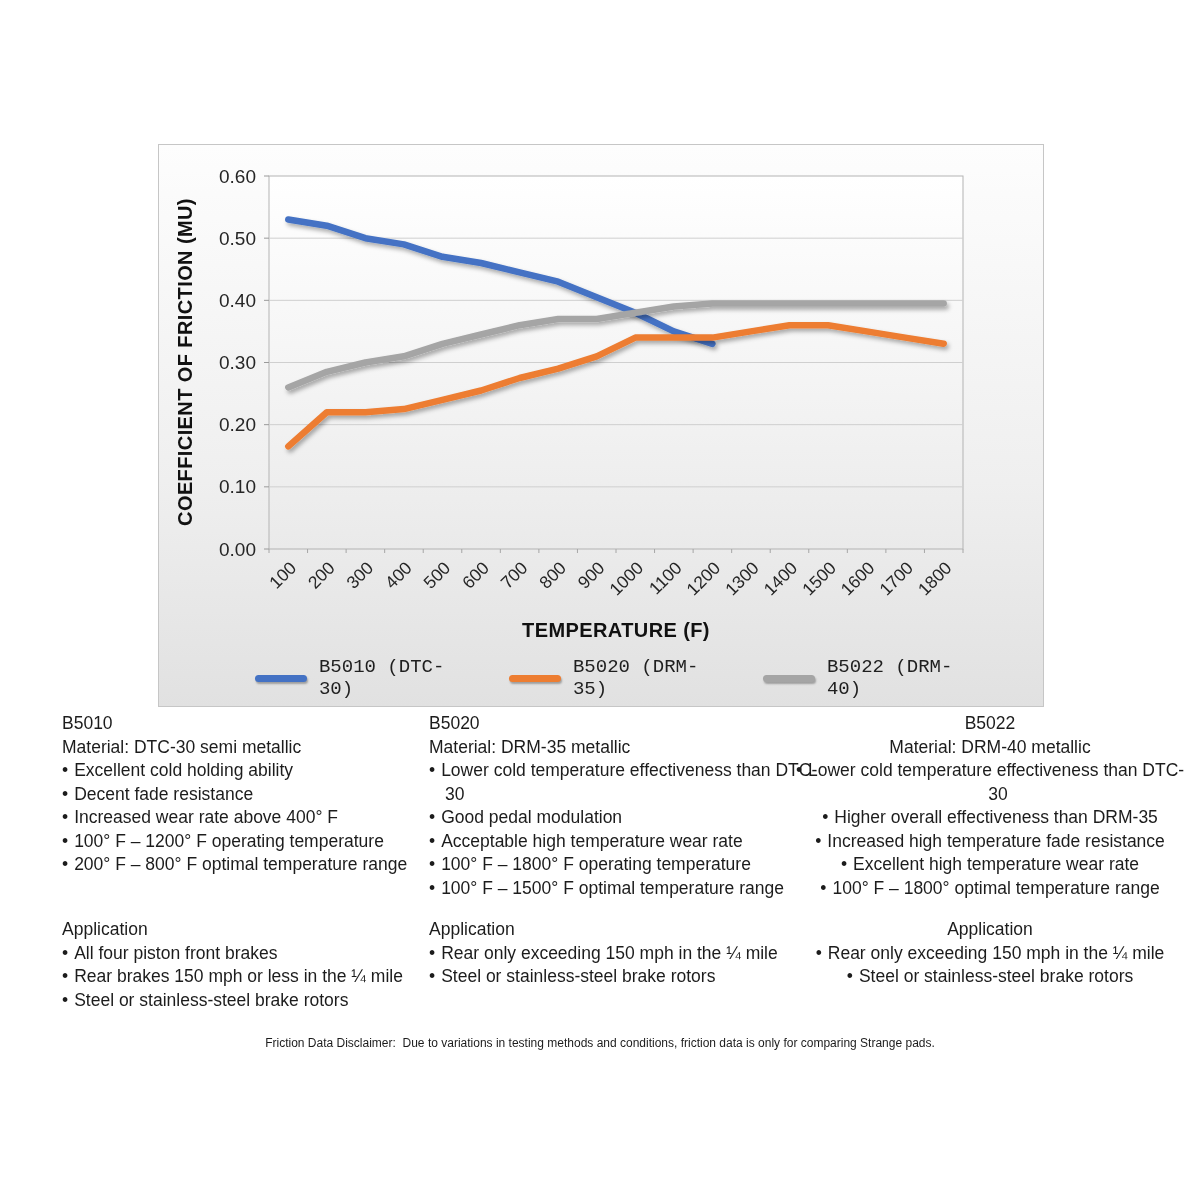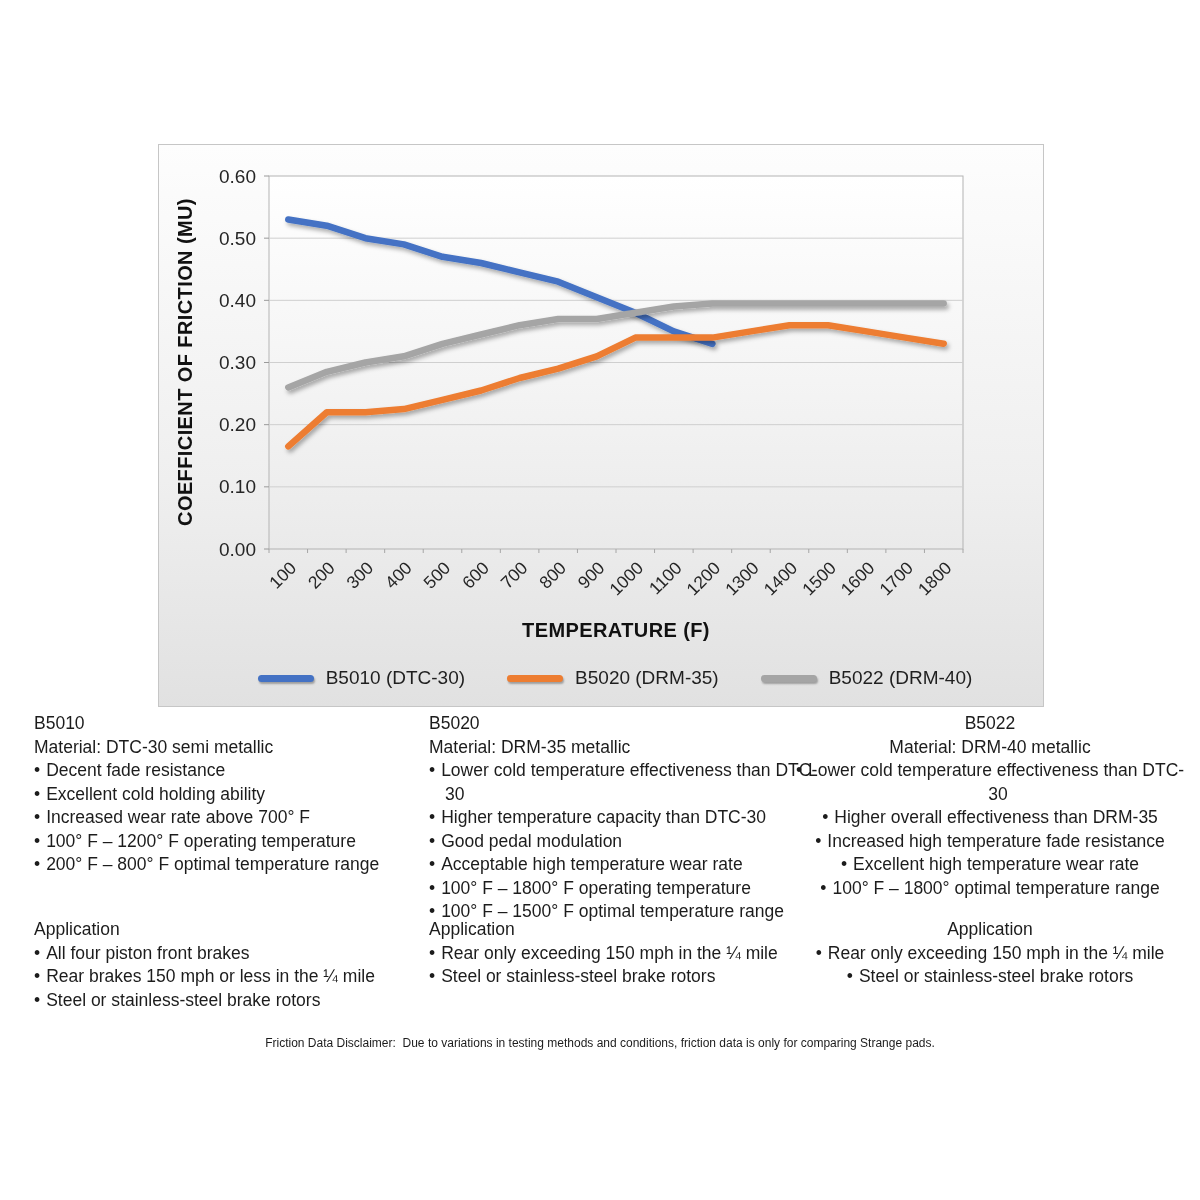--- a/index.html
+++ b/index.html
@@ -15,21 +15,21 @@
   }
   .chart-panel svg{position:absolute;left:0;top:0;}
   text{font-family:"Liberation Sans", sans-serif;}
   .ytick{font-size:19px;fill:#262626;}
   .xtick{font-size:17.5px;fill:#262626;}
   .axis-title{font-size:20px;font-weight:bold;fill:#111;letter-spacing:.4px;}
   .series-line{fill:none;stroke-width:6.5;stroke-linecap:round;stroke-linejoin:round;}
   
   .legend{
     position:absolute;left:96px;top:518px;width:720px;height:30px;
-    display:flex;justify-content:center;align-items:center;gap:42px;
+    display:flex;justify-content:center;align-items:center;gap:42px;font-family:Liberation Mono, monospace;
   }
   .legend-item{display:flex;align-items:center;gap:12px;}
   .legend-swatch{width:56px;height:7px;border-radius:4px;box-shadow:1px 2px 2px rgba(0,0,0,.3);}
   .legend-label{font-size:19px;color:#1f1f1f;}
   
   .col{position:absolute;top:712px;font-size:17.5px;line-height:23.5px;color:#1c1c1c;}
   #col-0{left:34px;width:350px;}
   #col-1{left:385px;width:402px;}
   #col-2{left:790px;width:400px;text-align:center;}
   .bullet{padding-left:16px;text-indent:-16px;}
@@ -139,40 +139,39 @@
         <div class="legend-label">B5020 (DRM-35)</div>
       </div>
       <div class="legend-item">
         <div class="legend-swatch" style="background: rgb(165, 165, 165);"></div>
         <div class="legend-label">B5022 (DRM-40)</div>
       </div>
     </div>
 </div>
 
 <div id="columns">
-    <div class="col" id="col-0" style="position: absolute;">
+    <div class="col" id="col-0" style="position: absolute; margin-left: 28px;">
       <div class="code">B5010</div>
       <div class="material">Material: DTC-30 semi metallic</div>
+      <div class="bullet"><div class="dot" style="display: inline;">•</div><span>Excellent cold holding ability</span></div>
       <div class="bullet"><div class="dot" style="display: inline;">•</div><span>Decent fade resistance</span></div>
-      <div class="bullet"><div class="dot" style="display: inline;">•</div><span>Excellent cold holding ability</span></div>
-      <div class="bullet"><div class="dot" style="display: inline;">•</div><span>Increased wear rate above 700° F</span></div>
+      <div class="bullet"><div class="dot" style="display: inline;">•</div><span>Increased wear rate above 400° F</span></div>
       <div class="bullet"><div class="dot" style="display: inline;">•</div><span>100° F – 1200° F operating temperature</span></div>
       <div class="bullet"><div class="dot" style="display: inline;">•</div><span>200° F – 800° F optimal temperature range</span></div>
       <div class="app-block">
         <div class="app-title">Application</div>
         <div class="bullet"><div class="dot" style="display: inline;">•</div><span>All four piston front brakes</span></div>
         <div class="bullet"><div class="dot" style="display: inline;">•</div><span>Rear brakes 150 mph or less in the ¼ mile</span></div>
         <div class="bullet"><div class="dot" style="display: inline;">•</div><span>Steel or stainless-steel brake rotors</span></div>
       </div>
     </div>
     <div class="col" id="col-1" style="position: absolute; margin-left: 44px;">
       <div class="code">B5020</div>
       <div class="material">Material: DRM-35 metallic</div>
       <div class="bullet"><div class="dot" style="display: inline;">•</div><span>Lower cold temperature effectiveness than DTC-30</span></div>
-      <div class="bullet"><div class="dot" style="display: inline;">•</div><span>Higher temperature capacity than DTC-30</span></div>
       <div class="bullet"><div class="dot" style="display: inline;">•</div><span>Good pedal modulation</span></div>
       <div class="bullet"><div class="dot" style="display: inline;">•</div><span>Acceptable high temperature wear rate</span></div>
       <div class="bullet"><div class="dot" style="display: inline;">•</div><span>100° F – 1800° F operating temperature</span></div>
       <div class="bullet"><div class="dot" style="display: inline;">•</div><span>100° F – 1500° F optimal temperature range</span></div>
       <div class="app-block">
         <div class="app-title">Application</div>
         <div class="bullet"><div class="dot" style="display: inline;">•</div><span>Rear only exceeding 150 mph in the ¼ mile</span></div>
         <div class="bullet"><div class="dot" style="display: inline;">•</div><span>Steel or stainless-steel brake rotors</span></div>
       </div>
     </div>

